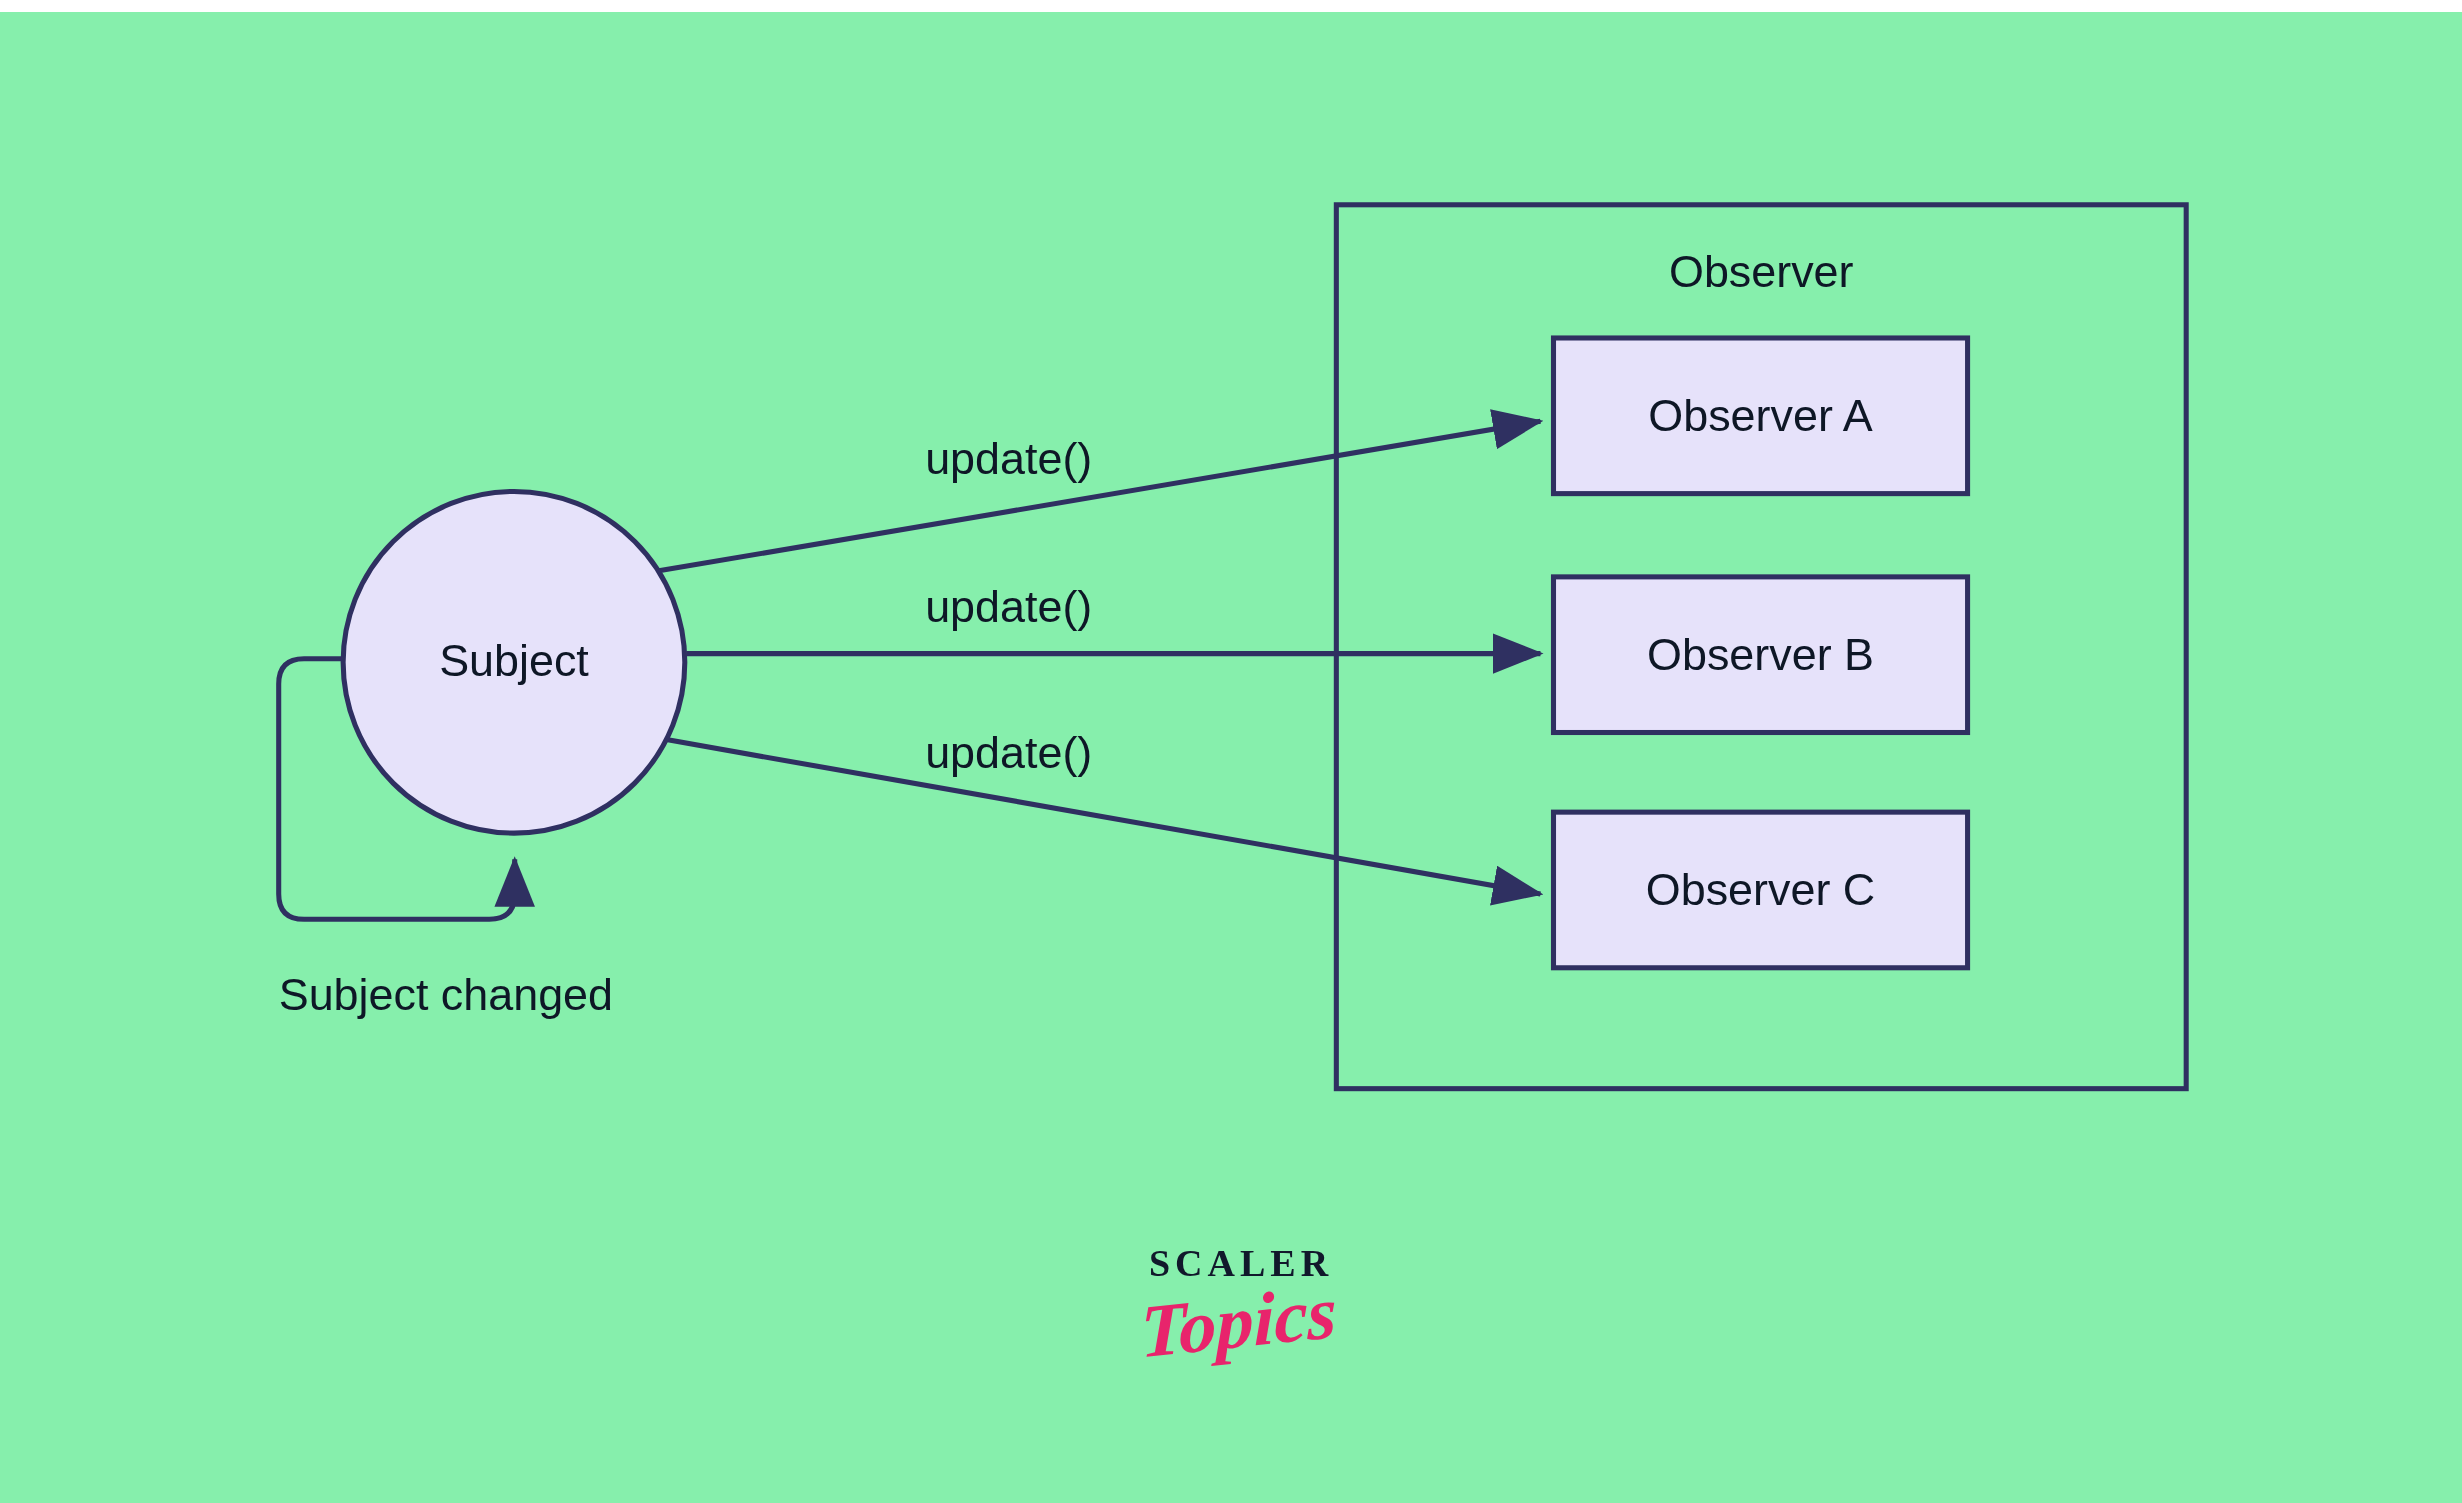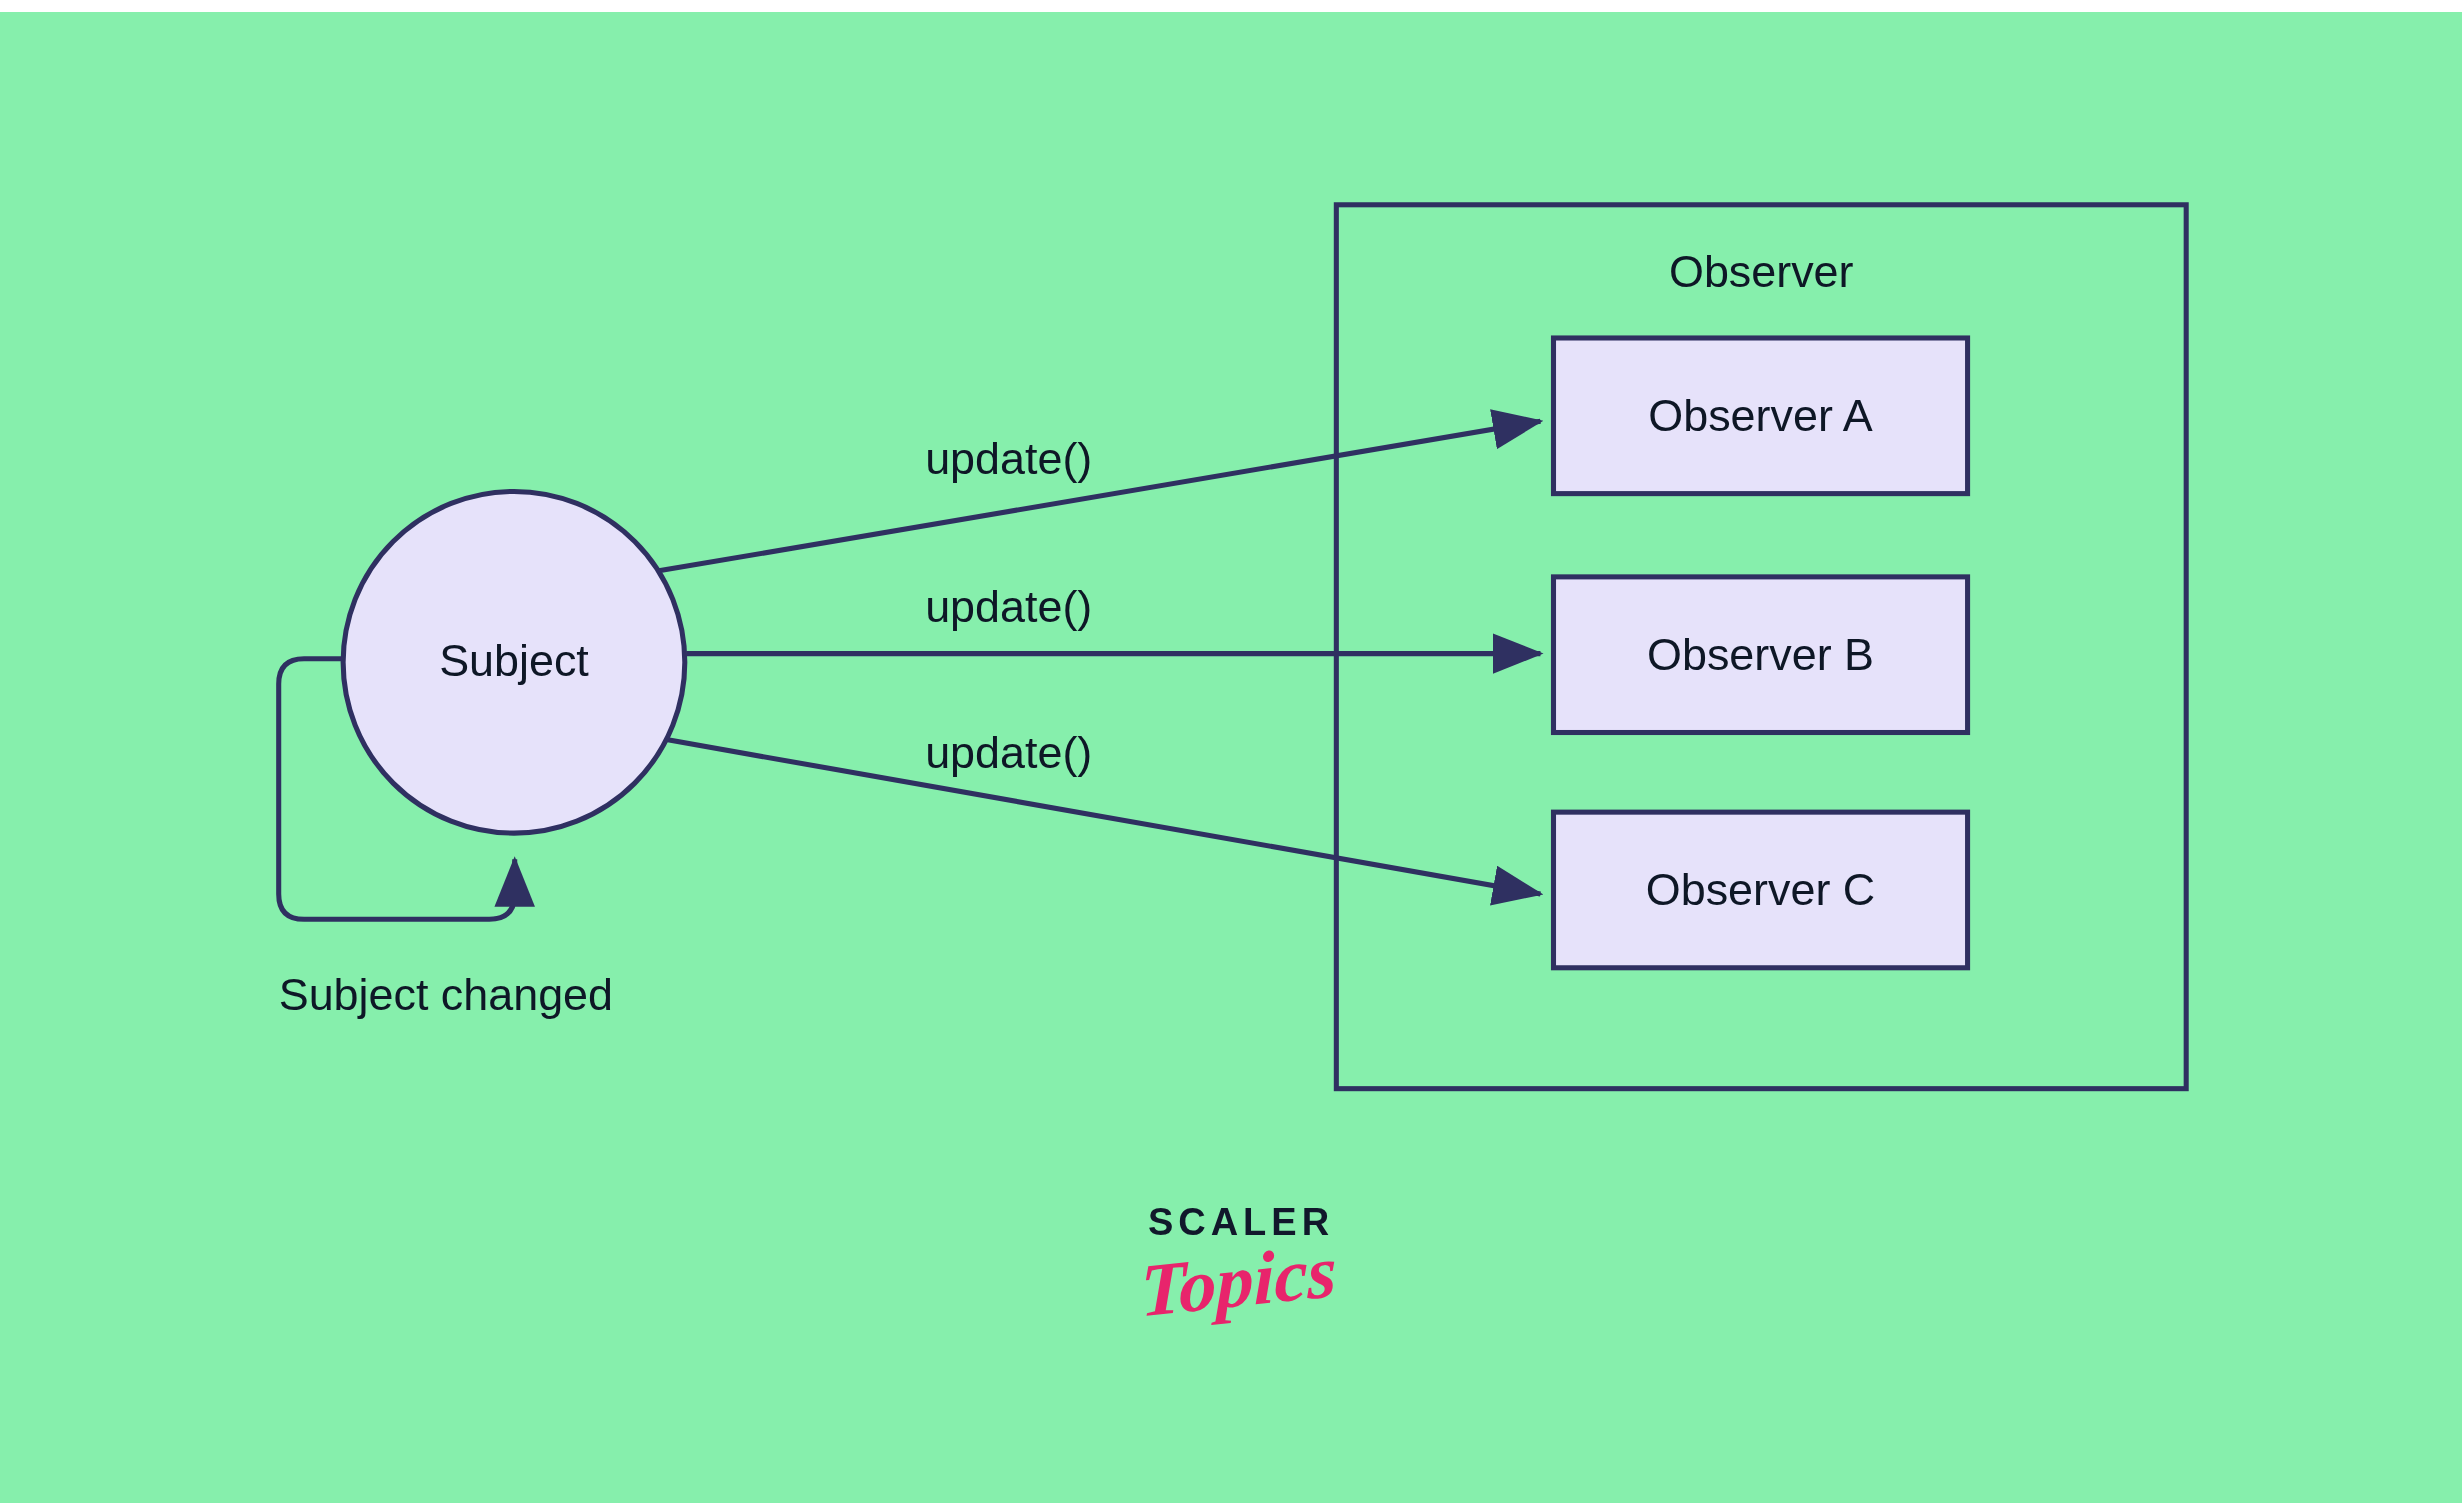--- a/index.html
+++ b/index.html
@@ -71,27 +71,28 @@
     position: absolute;
     left: 1101px;
     top: 1191px;
     width: 275px;
     height: 195px;
     text-align: center;
     user-select: none;
   }
   #brand-logo .brand-scaler {
     display: block;
-    font-family: Liberation Sans, sans-serif;
+    font-family: Liberation Serif, serif;
     font-weight: bold;
     font-size: 38px;
     letter-spacing: 5px;
     color: #11182b;
     line-height: 1;
     padding-left: 5px;
+    margin-top: 41px;
   }
   #brand-logo .brand-topics {
     display: block;
     font-family: "Liberation Serif", "DejaVu Serif", serif;
     font-style: italic;
     font-weight: bold;
     font-size: 75px;
     color: #e8246c;
     line-height: 1.05;
     margin-top: 1.4px;

